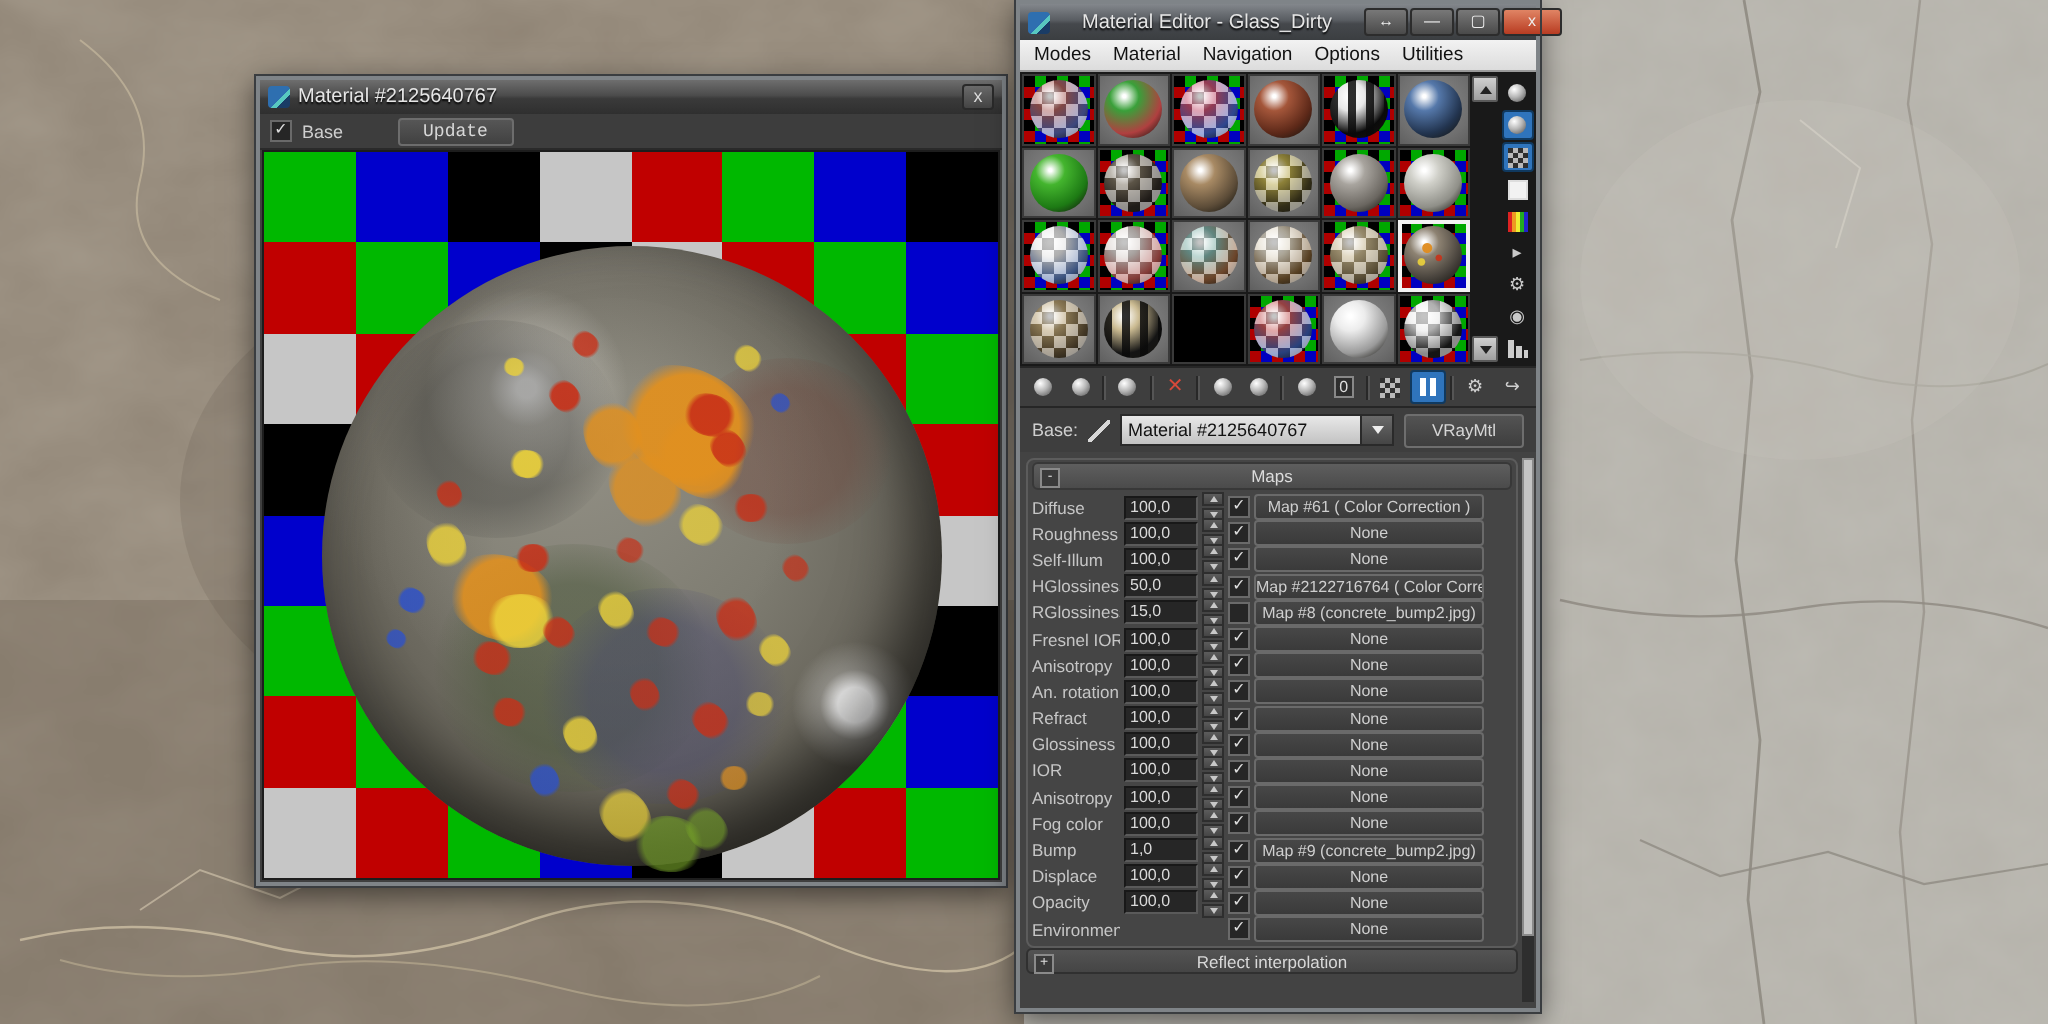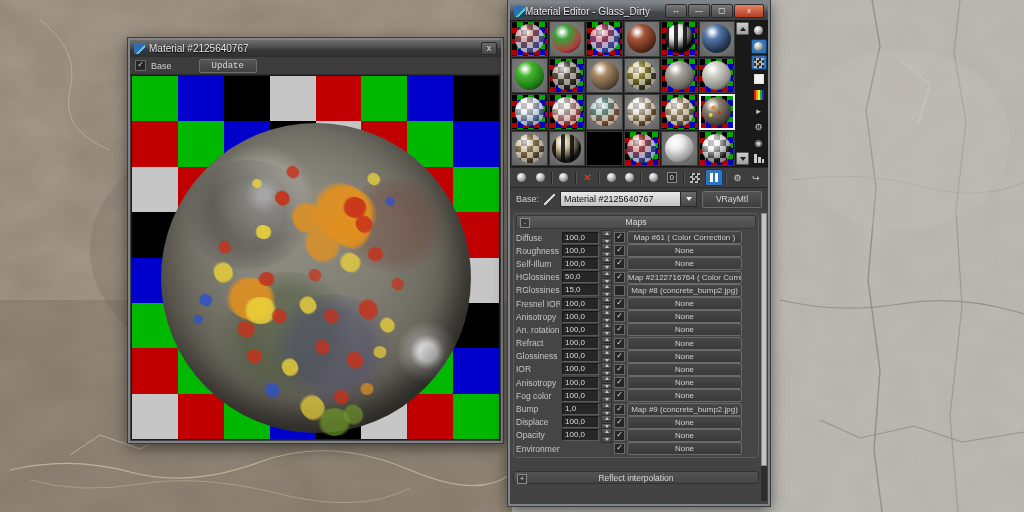--- a/index.html
+++ b/index.html
@@ -39,21 +39,21 @@
         radial-gradient(circle at 86% 74%, rgba(255,255,255,.95) 0 2.5%, rgba(255,255,255,.28) 5%, rgba(255,255,255,0) 9%),
         radial-gradient(circle at 33% 23%, rgba(255,255,255,.85) 0 1.5%, rgba(245,243,238,.38) 6%, rgba(255,255,255,0) 16%),
         radial-gradient(circle at 40% 30%, rgba(212,208,198,.25), rgba(0,0,0,0) 45%),
         radial-gradient(circle at 50% 45%, #7d7b70 0 30%, #6b685e 55%, #504d44 75%, #34322b 90%, #1f1e19 100%);
       box-shadow:inset -10px -16px 34px rgba(0,0,0,.55), inset 5px 7px 20px rgba(255,255,255,.07);}
   .patch,.splat{position:absolute;border-radius:50%;pointer-events:none;}
 
   
   .rw{left:508px;top:0;width:262px;height:506px;}
   .rw .titlebar{height:18px;background:linear-gradient(#83878c,#595d62 45%,#45484c 55%,#3b3e41);
-      display:flex;align-items:center;gap:0;padding:0 4px;flex:0 0 auto;}
+      display:flex;align-items:center;gap:16px;padding:0 4px;flex:0 0 auto;}
   .winbtns{display:flex;gap:1px;}
   .wb{width:20px;height:12px;font-size:8px;line-height:12px;color:#eee;text-align:center;
       border:1px solid #2c2c2c;border-radius:2px;background:linear-gradient(#787878,#4a4a4a);}
   .wb.close{background:linear-gradient(#e08464,#b83c22);width:28px;}
   .menubar{height:15px;background:linear-gradient(#f2f2f2,#dcdcdc);border-bottom:1px solid #9a9a9a;
       display:flex;align-items:center;gap:11px;padding:0 7px;flex:0 0 auto;}
   .menubar span{font-size:9.5px;color:#111;}
   .slotarea{height:145px;background:#191919;display:flex;flex:0 0 auto;padding:1px;}
   .slotgrid{display:grid;grid-template-columns:repeat(6,1fr);grid-template-rows:repeat(4,1fr);
       gap:1px;flex:1;}
@@ -128,21 +128,21 @@
       display:flex;align-items:center;justify-content:center;}
   .spinbtn .u{border-left:2px solid transparent;border-right:2px solid transparent;
       border-bottom:3px solid #c8c8c8;}
   .spinbtn .d{border-left:2px solid transparent;border-right:2px solid transparent;
       border-top:3px solid #c8c8c8;}
   .mapbtn{flex:1;height:11px;background:linear-gradient(#474747,#3a3a3a);border:1px solid #6a6a6a;
       border-radius:2px;color:#cfcfcf;font-size:8px;line-height:11px;text-align:center;
       white-space:nowrap;overflow:hidden;margin-right:14px;}
   .ghost{visibility:hidden;}
   .rollbar{height:11px;background:linear-gradient(#535353,#454545);border:1px solid #303030;
-      border-radius:3px;display:flex;align-items:center;position:relative;margin-top:13px;}
+      border-radius:3px;display:flex;align-items:center;position:relative;margin-top:0;}
   .rollbar .gtitle{flex:1;text-align:center;font-size:8.5px;color:#d8d8d8;}
 </style>
 </head>
 <body>
 
 <svg class="bgsvg" width="1024" height="512">
   <defs>
     <filter id="marbleNoise" x="0" y="0" width="100%" height="100%">
       <feTurbulence type="fractalNoise" baseFrequency="0.015 0.025" numOctaves="4" seed="7"></feTurbulence>
       <feColorMatrix type="matrix" values="0 0 0 0 0.42  0 0 0 0 0.37  0 0 0 0 0.30  0 0 0 0.55 0.2"></feColorMatrix>
@@ -305,20 +305,27 @@
     <div class="titlebar">
       <div class="maxicon"></div>
       <div class="title-txt">Material Editor - Glass_Dirty</div>
       <div class="winbtns">
         <div class="wb">↔</div>
         <div class="wb">—</div>
         <div class="wb">▢</div>
         <div class="wb close">x</div>
       </div>
     </div>
+    <div class="menubar" id="menuBar">
+        <span>Modes</span>
+        <span>Material</span>
+        <span>Navigation</span>
+        <span>Options</span>
+        <span>Utilities</span>
+      </div>
     <div class="slotarea">
       <div class="slotgrid" id="slotGrid">
           <div class="slot" style="background: repeating-conic-gradient(rgb(0, 168, 0) 0deg, rgb(0, 168, 0) 25%, rgb(0, 0, 192) 0deg, rgb(0, 0, 192) 50%, rgb(176, 0, 0) 0deg, rgb(176, 0, 0) 75%, rgb(0, 0, 0) 0deg, rgb(0, 0, 0) 100%) 0px 0px / 11px 11px;">
             <div class="ball" style="background: repeating-conic-gradient(rgba(255, 255, 255, 0.5) 0deg, rgba(255, 255, 255, 0.5) 25%, rgba(20, 20, 20, 0.25) 0deg, rgba(20, 20, 20, 0.25) 50%) 0px 0px / 12px 12px, radial-gradient(circle at 35% 28%, rgb(255, 255, 255) 0px, rgb(255, 255, 255) 3%, rgb(168, 90, 85) 26%, rgb(74, 88, 160) 66%, rgb(21, 20, 15) 94%);"></div>
           </div>
           <div class="slot" style="background: radial-gradient(circle at 50% 40%, rgb(138, 138, 138), rgb(111, 111, 111) 70%, rgb(95, 95, 95));">
             <div class="ball" style="background: radial-gradient(circle at 35% 28%, rgb(255, 255, 255) 0px, rgb(255, 255, 255) 3%, rgb(58, 160, 58) 26%, rgb(176, 64, 64) 66%, rgb(21, 20, 15) 94%);"></div>
           </div>
           <div class="slot" style="background: repeating-conic-gradient(rgb(0, 168, 0) 0deg, rgb(0, 168, 0) 25%, rgb(0, 0, 192) 0deg, rgb(0, 0, 192) 50%, rgb(176, 0, 0) 0deg, rgb(176, 0, 0) 75%, rgb(0, 0, 0) 0deg, rgb(0, 0, 0) 100%) 0px 0px / 11px 11px;">
             <div class="ball" style="background: repeating-conic-gradient(rgba(255, 255, 255, 0.5) 0deg, rgba(255, 255, 255, 0.5) 25%, rgba(20, 20, 20, 0.25) 0deg, rgba(20, 20, 20, 0.25) 50%) 0px 0px / 12px 12px, radial-gradient(circle at 35% 28%, rgb(255, 255, 255) 0px, rgb(255, 255, 255) 3%, rgb(192, 72, 104) 26%, rgb(56, 88, 184) 66%, rgb(21, 20, 15) 94%);"></div>

